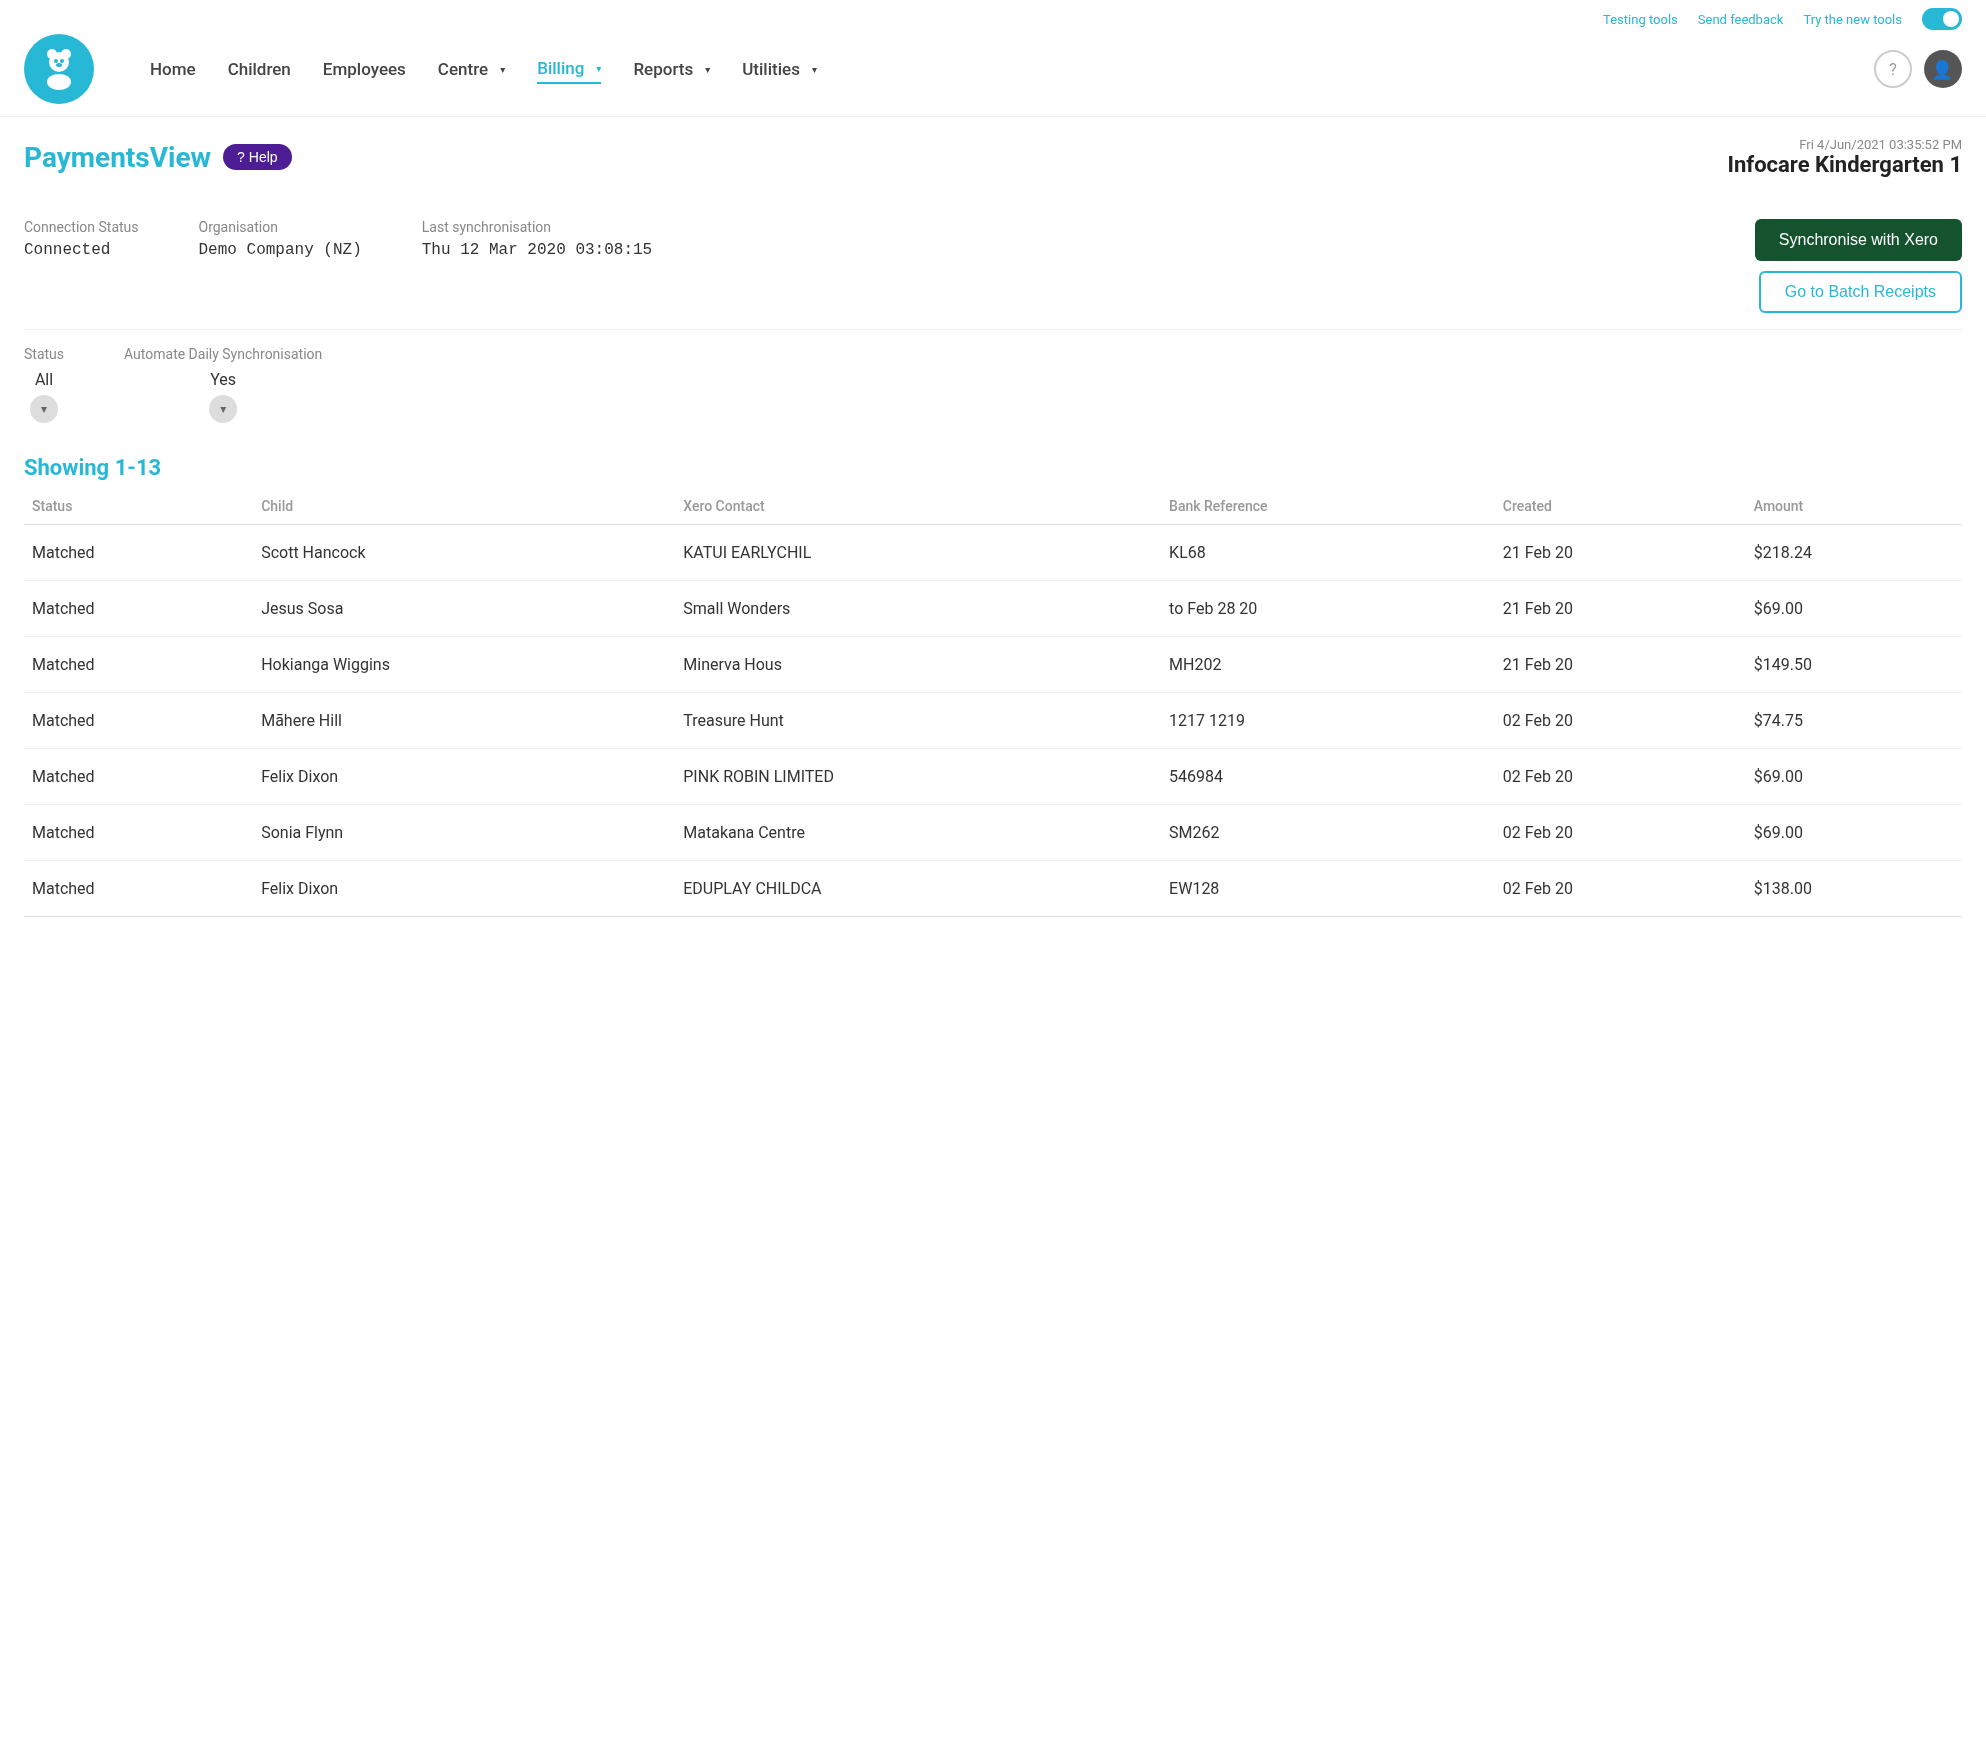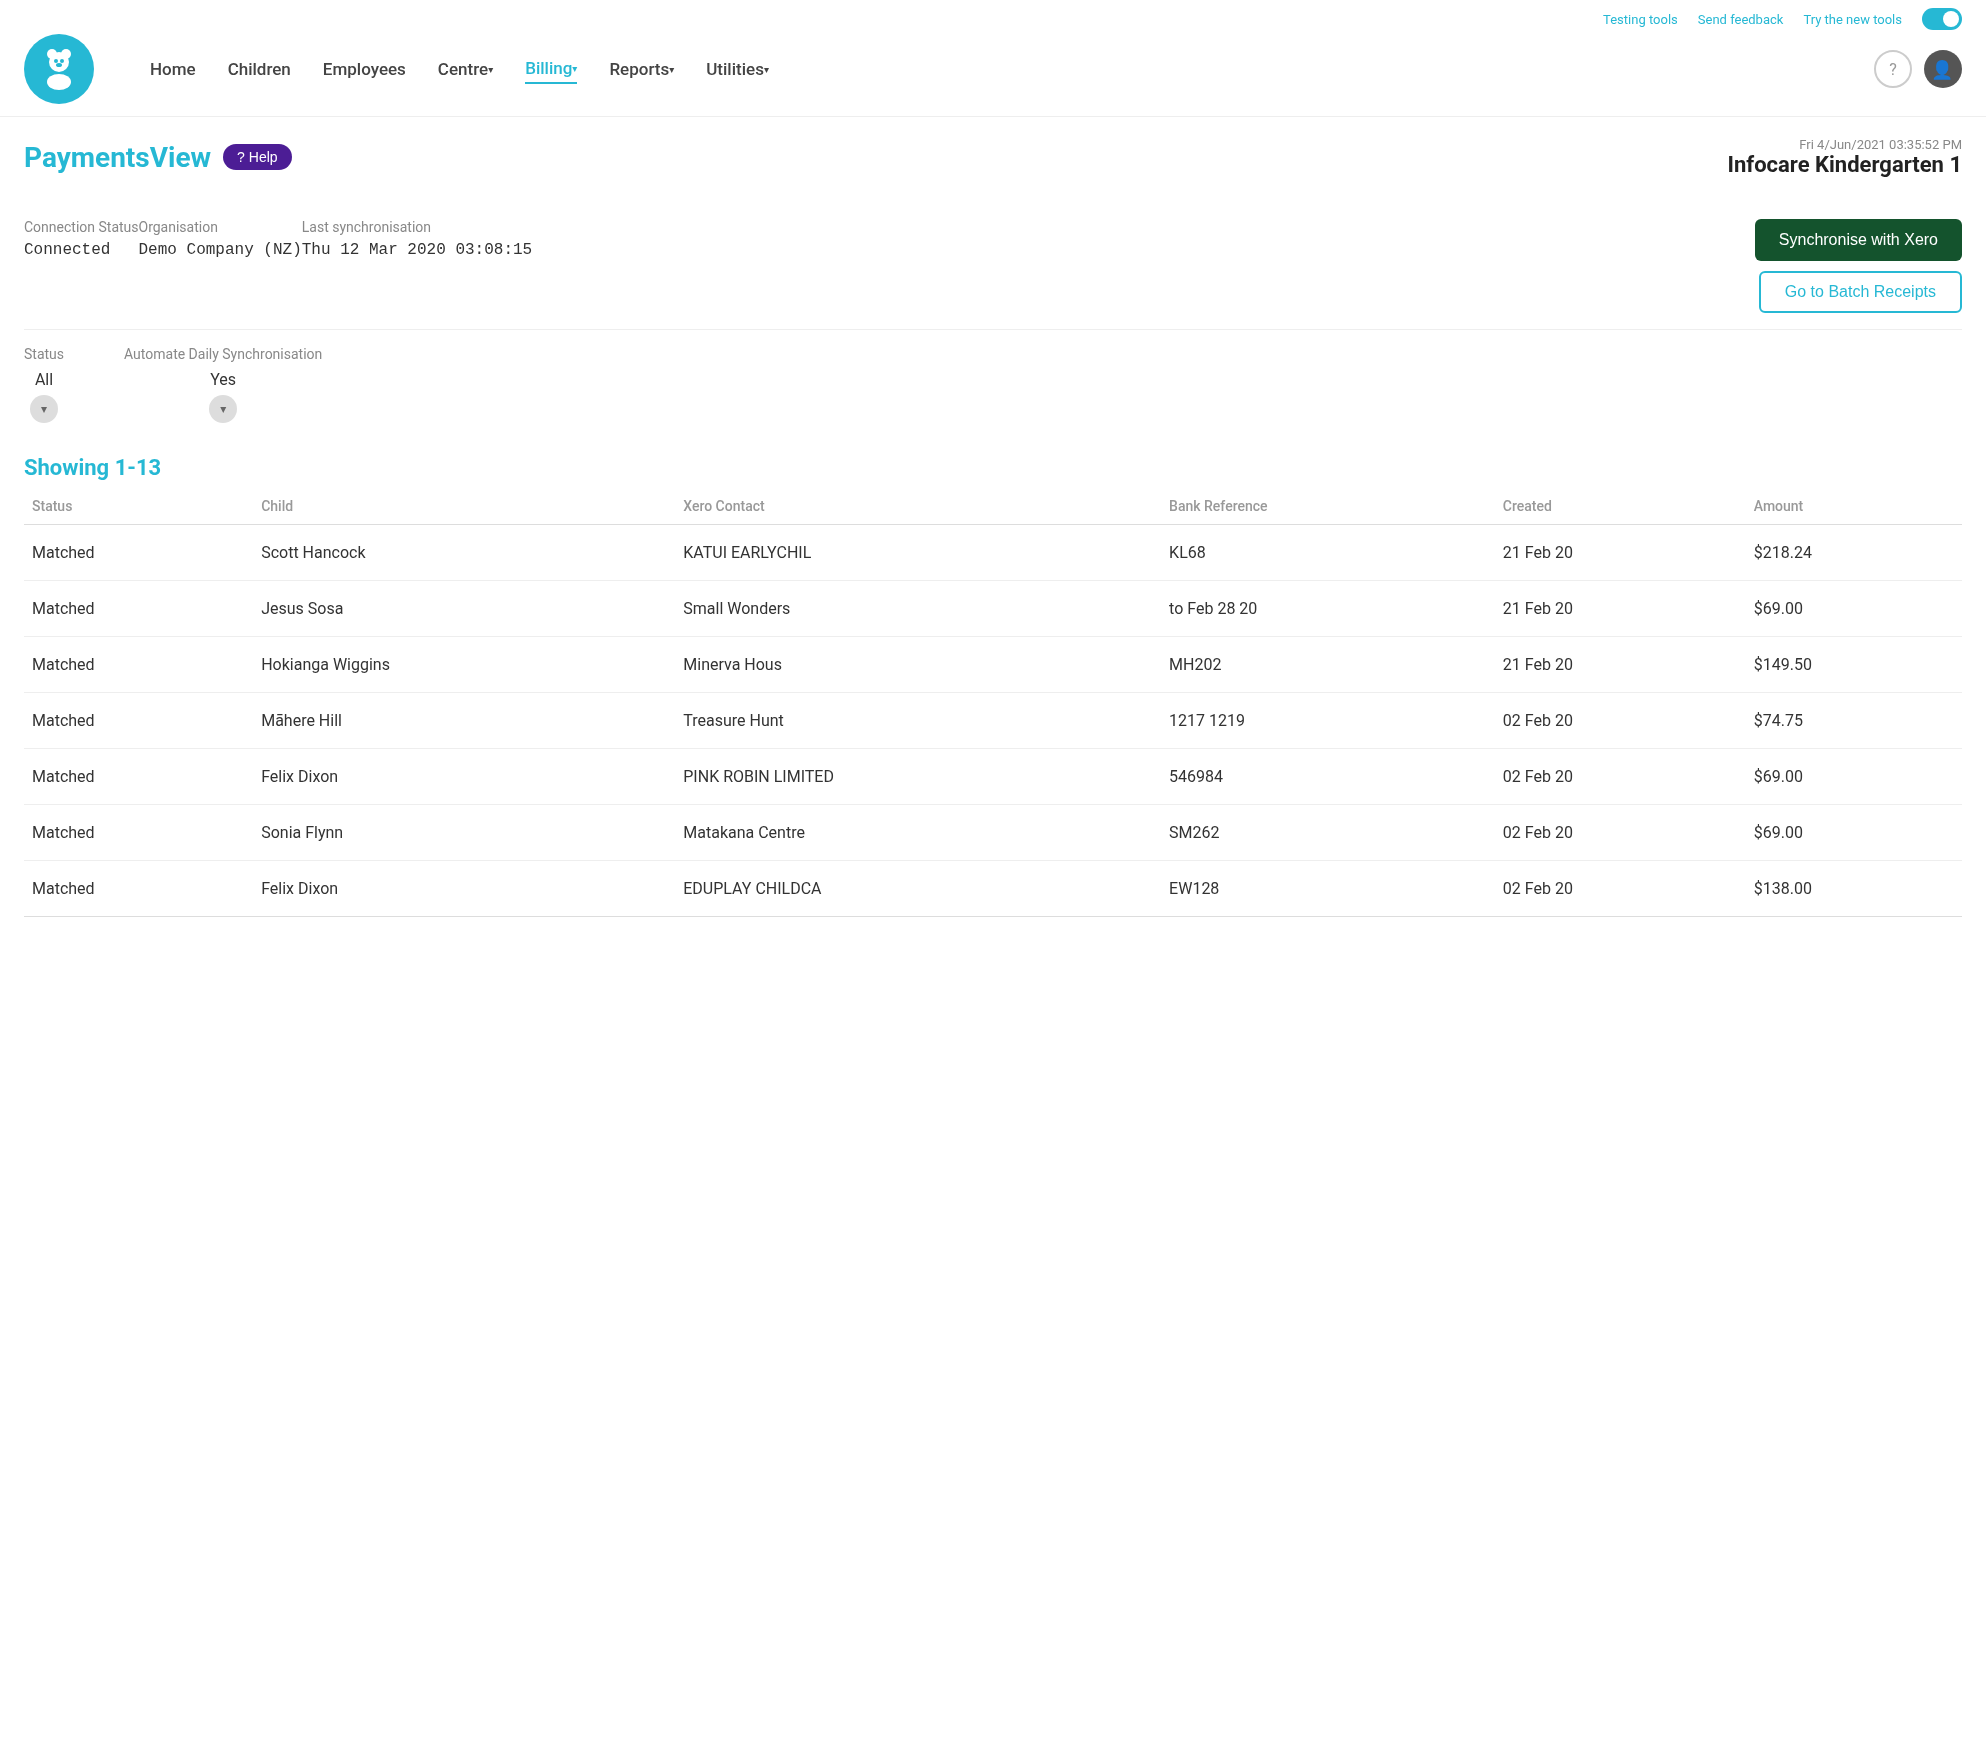--- a/index.html
+++ b/index.html
@@ -67,21 +67,21 @@
       cursor: pointer;
       padding: 4px 0;
     }
     .nav-link.active {
       color: #26b8d4;
       border-bottom: 2px solid #26b8d4;
     }
     .nav-link-dropdown {
       display: flex;
       align-items: center;
-      gap: 0;
+      gap: 12px;
     }
     .nav-right {
       margin-left: auto;
       display: flex;
       align-items: center;
       gap: 12px;
     }
     .avatar-circle {
       width: 38px;
       height: 38px;
@@ -146,20 +146,21 @@
       font-weight: 700;
       color: #222;
     }
 
     
     .content {
       padding: 16px 24px;
     }
     .info-row {
       display: flex;
+      gap: 60px;
       padding: 16px 0;
       border-bottom: 1px solid #eee;
       align-items: flex-start;
     }
     .info-block label {
       color: #888;
       font-size: 14px;
       display: block;
       margin-bottom: 4px;
     }

